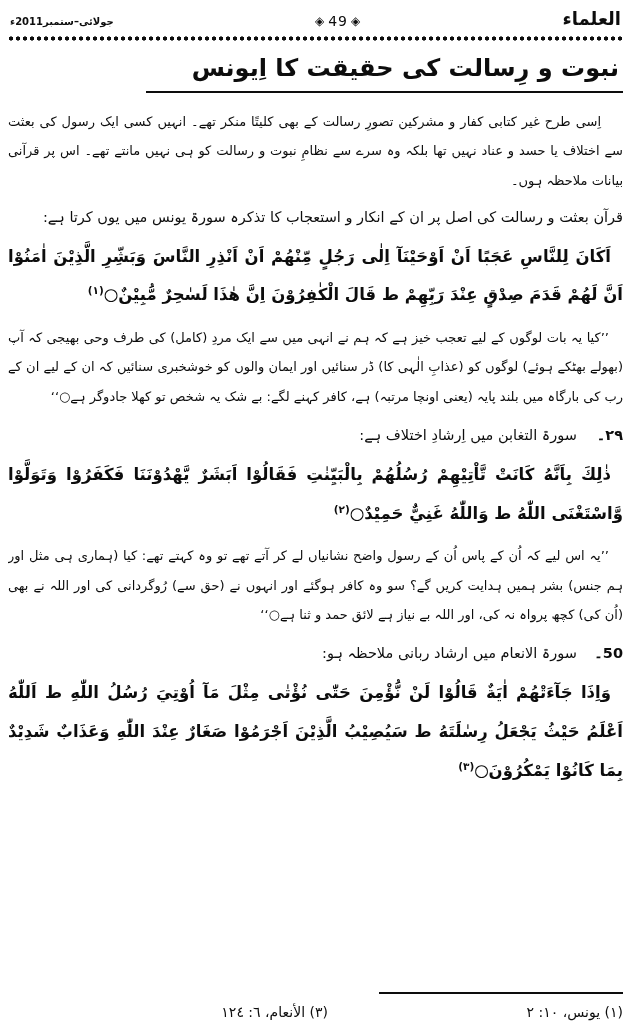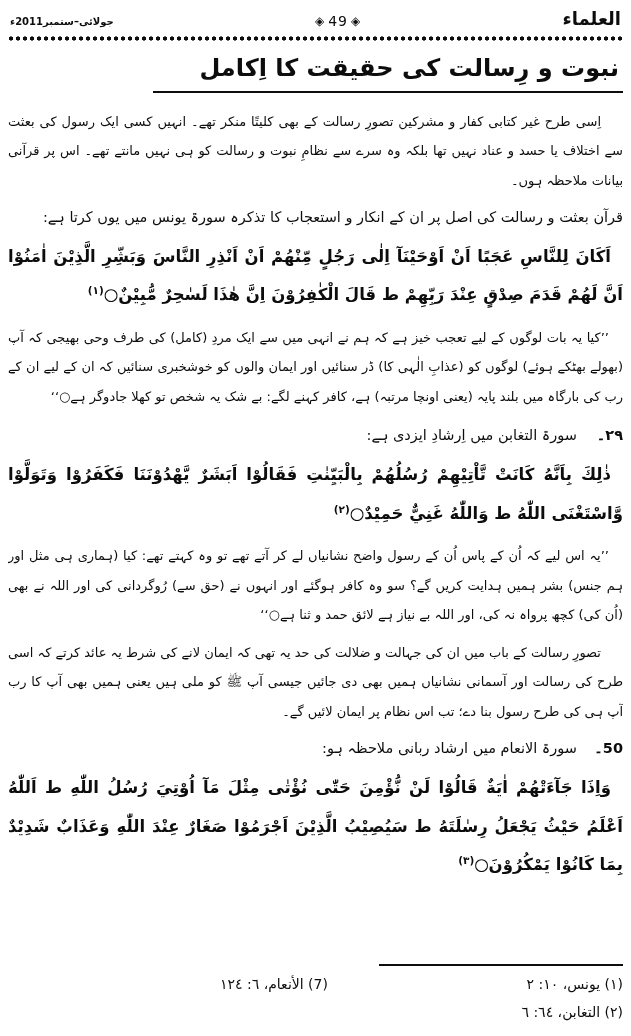--- a/index.html
+++ b/index.html
@@ -61,54 +61,52 @@
       <span class="orn">◈</span>
     </span>
     <span class="hdr-issue">جولائی–ستمبر2011ء</span>
   </div>
 
   <div class="dotsep"></div>
 
   <div class="content">
 
     <div class="title-row">
-      <span class="title">نبوت و رِسالت کی حقیقت کا اِکامل</span>
+      <span class="title">نبوت و رِسالت کی حقیقت کا اِیونس</span>
     </div>
 
     <p class="urdu indent">اِسی طرح غیر کتابی کفار و مشرکین تصورِ رسالت کے بھی کلیتًا منکر تھے۔ انہیں کسی ایک رسول کی بعثت سے اختلاف یا حسد و عناد نہیں تھا بلکہ وہ سرے سے نظامِ نبوت و رسالت کو ہی نہیں مانتے تھے۔ اس پر قرآنی بیانات ملاحظہ ہوں۔</p>
 
     <div class="item">
       <span class="item-lead">قرآن بعثت و رسالت کی اصل پر ان کے انکار و استعجاب کا تذکرہ سورۃ یونس میں یوں کرتا ہے:</span>
     </div>
     <p class="verse"><span>اَكَانَ لِلنَّاسِ عَجَبًا اَنْ اَوْحَيْنَآ اِلٰى رَجُلٍ مِّنْهُمْ اَنْ اَنْذِرِ النَّاسَ وَبَشِّرِ الَّذِيْنَ اٰمَنُوْا اَنَّ لَهُمْ قَدَمَ صِدْقٍ عِنْدَ رَبِّهِمْ ط قَالَ الْكٰفِرُوْنَ اِنَّ هٰذَا لَسٰحِرٌ مُّبِيْنٌ○</span><sup>(١)</sup></p>
     <p class="urdu trans">’’کیا یہ بات لوگوں کے لیے تعجب خیز ہے کہ ہم نے انہی میں سے ایک مردِ (کامل) کی طرف وحی بھیجی کہ آپ (بھولے بھٹکے ہوئے) لوگوں کو (عذابِ الٰہی کا) ڈر سنائیں اور ایمان والوں کو خوشخبری سنائیں کہ ان کے لیے ان کے رب کی بارگاہ میں بلند پایہ (یعنی اونچا مرتبہ) ہے، کافر کہنے لگے: بے شک یہ شخص تو کھلا جادوگر ہے○‘‘</p>
 
     <div class="item">
       <span class="item-num">۲۹۔</span>
-      <span class="item-lead">سورۃ التغابن میں اِرشادِ ایزدی ہے:</span>
+      <span class="item-lead">سورۃ التغابن میں اِرشادِ اختلاف ہے:</span>
     </div>
     <p class="verse"><span>ذٰلِكَ بِاَنَّهُ كَانَتْ تَّاْتِيْهِمْ رُسُلُهُمْ بِالْبَيِّنٰتِ فَقَالُوْا اَبَشَرٌ يَّهْدُوْنَنَا فَكَفَرُوْا وَتَوَلَّوْا وَّاسْتَغْنَى اللّٰهُ ط وَاللّٰهُ غَنِيٌّ حَمِيْدٌ○</span><sup>(٢)</sup></p>
     <p class="urdu trans">’’یہ اس لیے کہ اُن کے پاس اُن کے رسول واضح نشانیاں لے کر آتے تھے تو وہ کہتے تھے: کیا (ہماری ہی مثل اور ہم جنس) بشر ہمیں ہدایت کریں گے؟ سو وہ کافر ہوگئے اور انہوں نے (حق سے) رُوگردانی کی اور اللہ نے بھی (اُن کی) کچھ پرواہ نہ کی، اور اللہ بے نیاز ہے لائق حمد و ثنا ہے○‘‘</p>
 
-    <p class="urdu indent">تصورِ رسالت کے باب میں ان کی جہالت و ضلالت کی حد یہ تھی کہ ایمان لانے کی شرط یہ عائد کرتے کہ اسی طرح کی رسالت اور آسمانی نشانیاں ہمیں بھی دی جائیں جیسی آپ ﷺ کو ملی ہیں یعنی ہمیں بھی آپ کا رب آپ ہی کی طرح رسول بنا دے؛ تب اس نظام پر ایمان لائیں گے۔</p>
 
     <div class="item">
       <span class="item-num">50۔</span>
       <span class="item-lead">سورۃ الانعام میں ارشاد ربانی ملاحظہ ہو:</span>
     </div>
     <p class="verse"><span>وَاِذَا جَآءَتْهُمْ اٰيَةٌ قَالُوْا لَنْ نُّؤْمِنَ حَتّٰى نُؤْتٰى مِثْلَ مَآ اُوْتِيَ رُسُلُ اللّٰهِ ط اَللّٰهُ اَعْلَمُ حَيْثُ يَجْعَلُ رِسٰلَتَهُ ط سَيُصِيْبُ الَّذِيْنَ اَجْرَمُوْا صَغَارٌ عِنْدَ اللّٰهِ وَعَذَابٌ شَدِيْدٌ بِمَا كَانُوْا يَمْكُرُوْنَ○</span><sup>(٣)</sup></p>
 
   </div>
 
   <div class="footer">
     <div class="fnrule"></div>
     <div class="fncols">
       <div class="fncol-right">
         <div class="fn">(١) یونس، ١٠: ٢</div>
-        <div class="fn">(٢) التغابن، ٦٤: ٦</div>
       </div>
       <div class="fncol-left">
-        <div class="fn">(7) الأنعام، ٦: ١٢٤</div>
+        <div class="fn">(٣) الأنعام، ٦: ١٢٤</div>
       </div>
     </div>
   </div>
 
 </div>
 
 </body></html>

